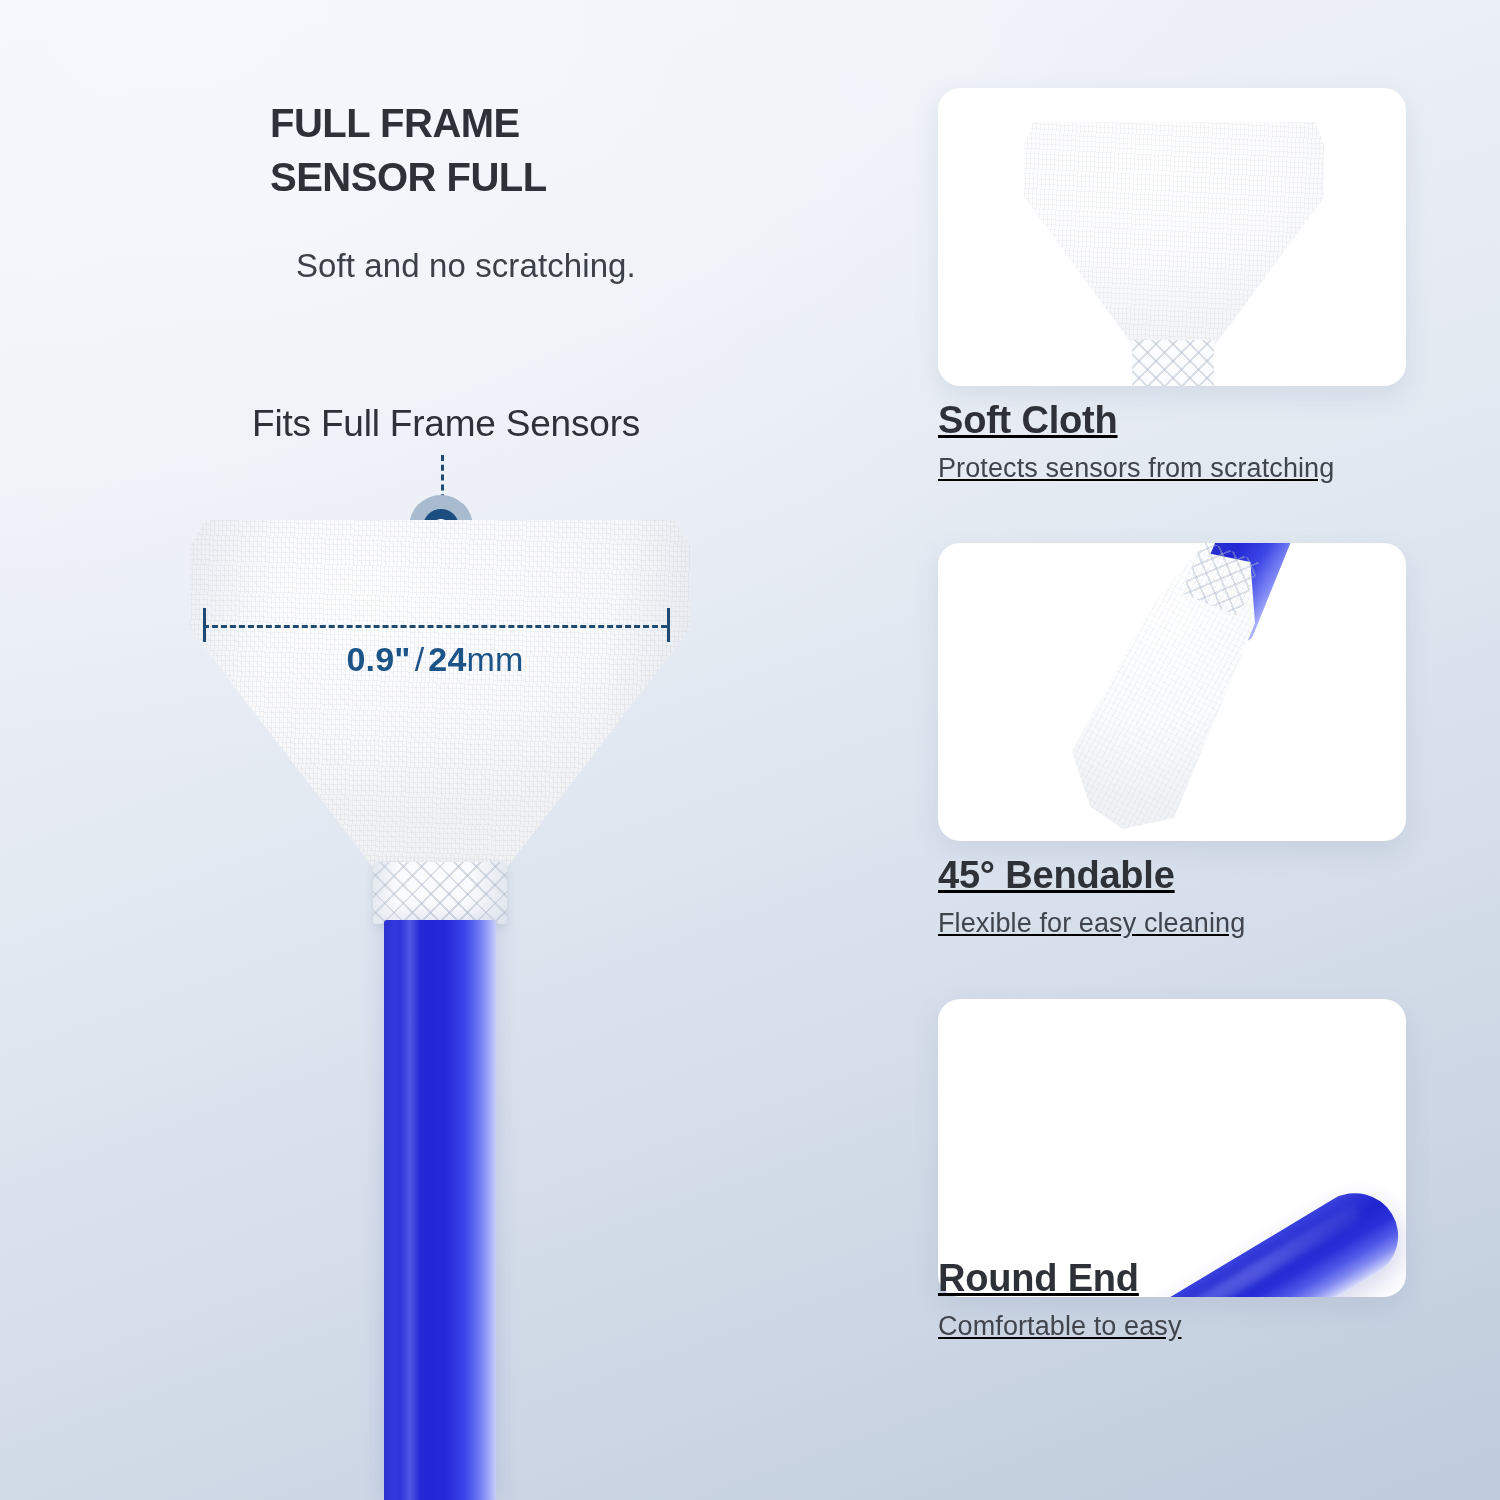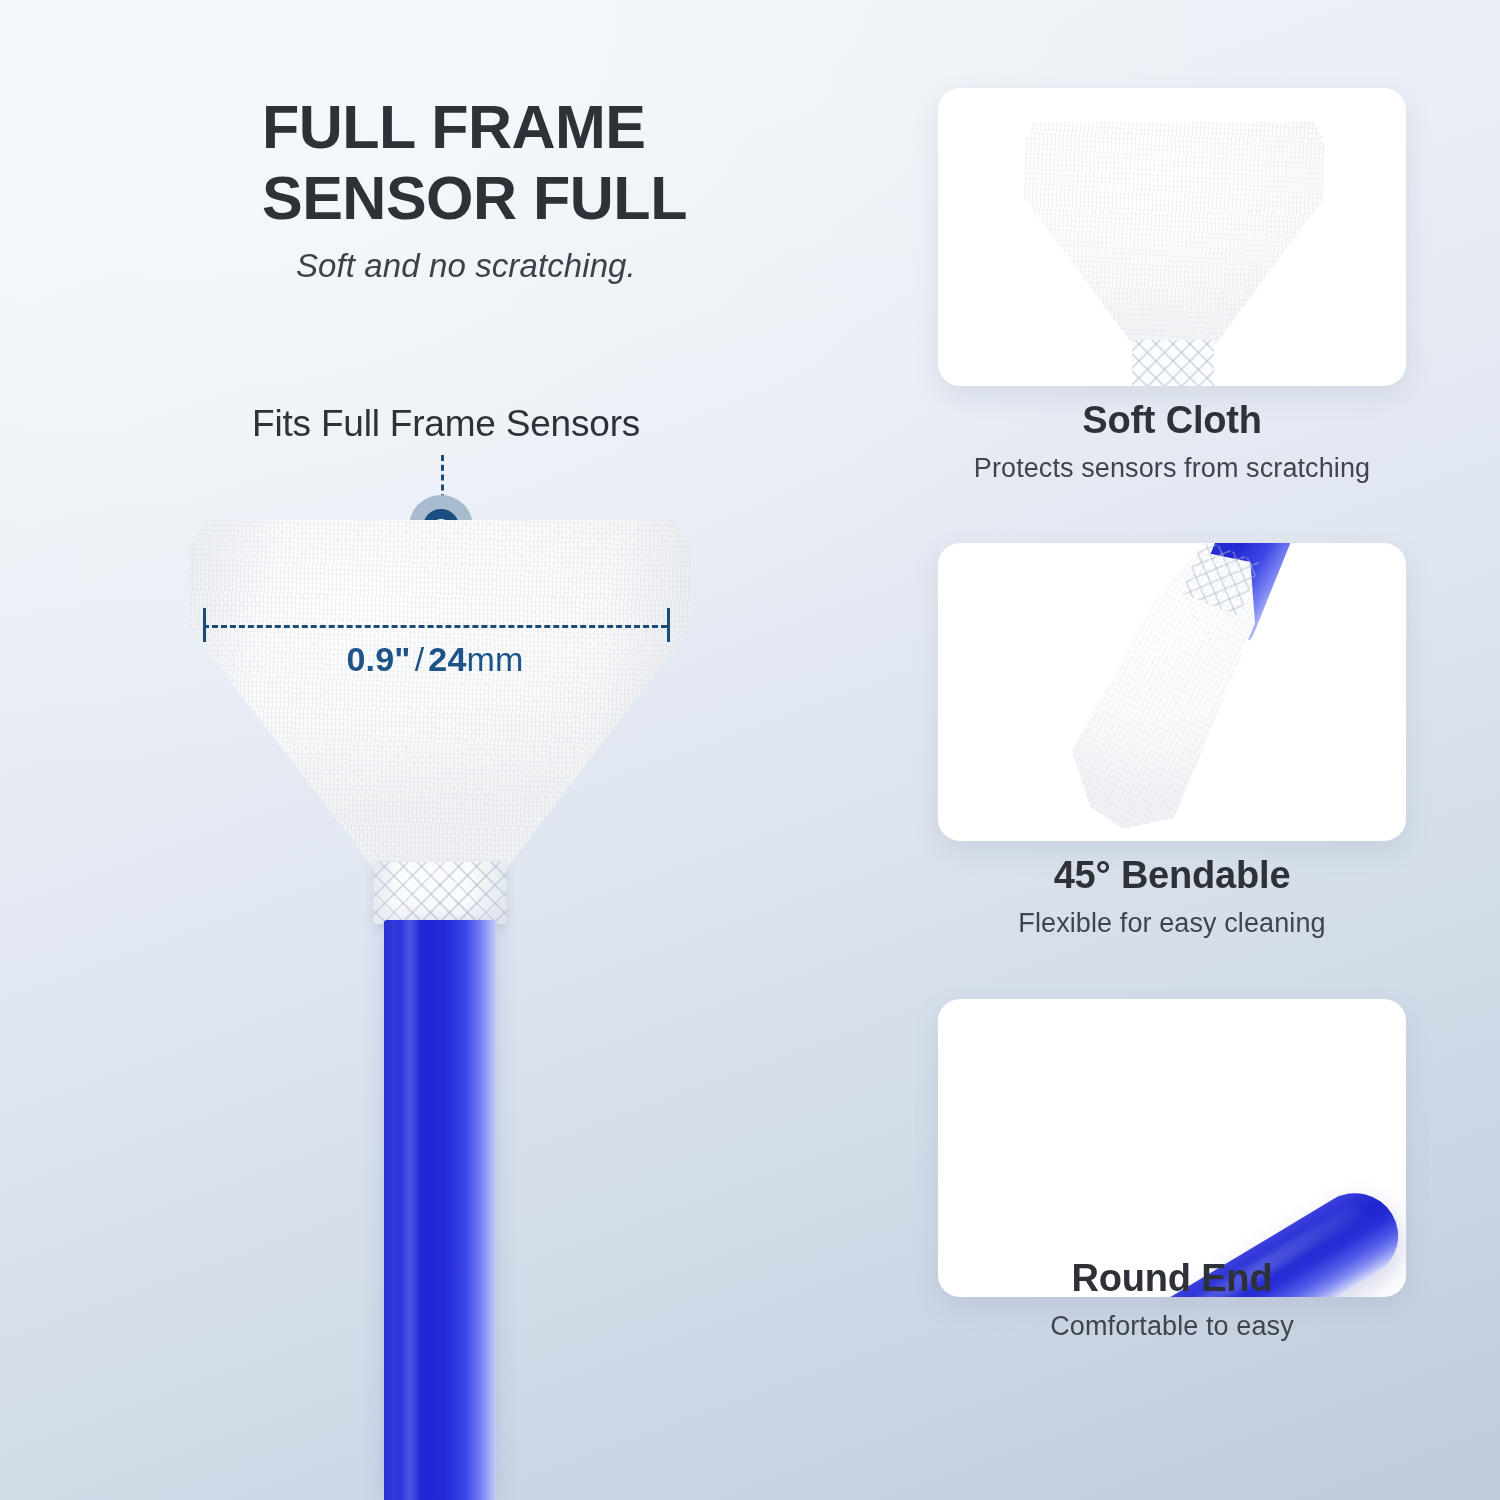--- a/index.html
+++ b/index.html
@@ -19,37 +19,36 @@
   }
 
   
   .headline {
     position: absolute;
     left: 262px;
     top: 92px;
     width: 620px;
   }
   .headline-l1, .headline-l2 {
-    font-size: 61px;
+    font-size: 40px;
     font-weight: bold;
     letter-spacing: -0.5px;
     color: #2E3238;
     line-height: 1.16;
-    margin: 0;
+    margin: 8px;
     white-space: nowrap;
   }
   .subtitle {
     position: absolute;
     left: 296px;
     top: 247px;
     font-size: 33px;
     color: #3C4149;
     letter-spacing: 0.1px;
     white-space: nowrap;
-    font-style: italic;
   }
 
   
   .fits-label {
     position: absolute;
     left: 252px;
     top: 403px;
     font-size: 37px;
     color: #2E3238;
     letter-spacing: -0.2px;
@@ -220,21 +219,21 @@
     overflow: hidden;
   }
   .card-1 { top: 88px;   height: 298px; }
   .card-2 { top: 543px;  height: 298px; }
   .card-3 { top: 999px;  height: 298px; }
 
   .caption {
     position: absolute;
     left: 938px;
     width: 468px;
-    text-align: center;
+    text-decoration: underline;
   }
   .caption-title {
     font-size: 38px;
     font-weight: bold;
     color: #2E3238;
     letter-spacing: -0.2px;
     line-height: 1.1;
   }
   .caption-sub {
     font-size: 27px;

